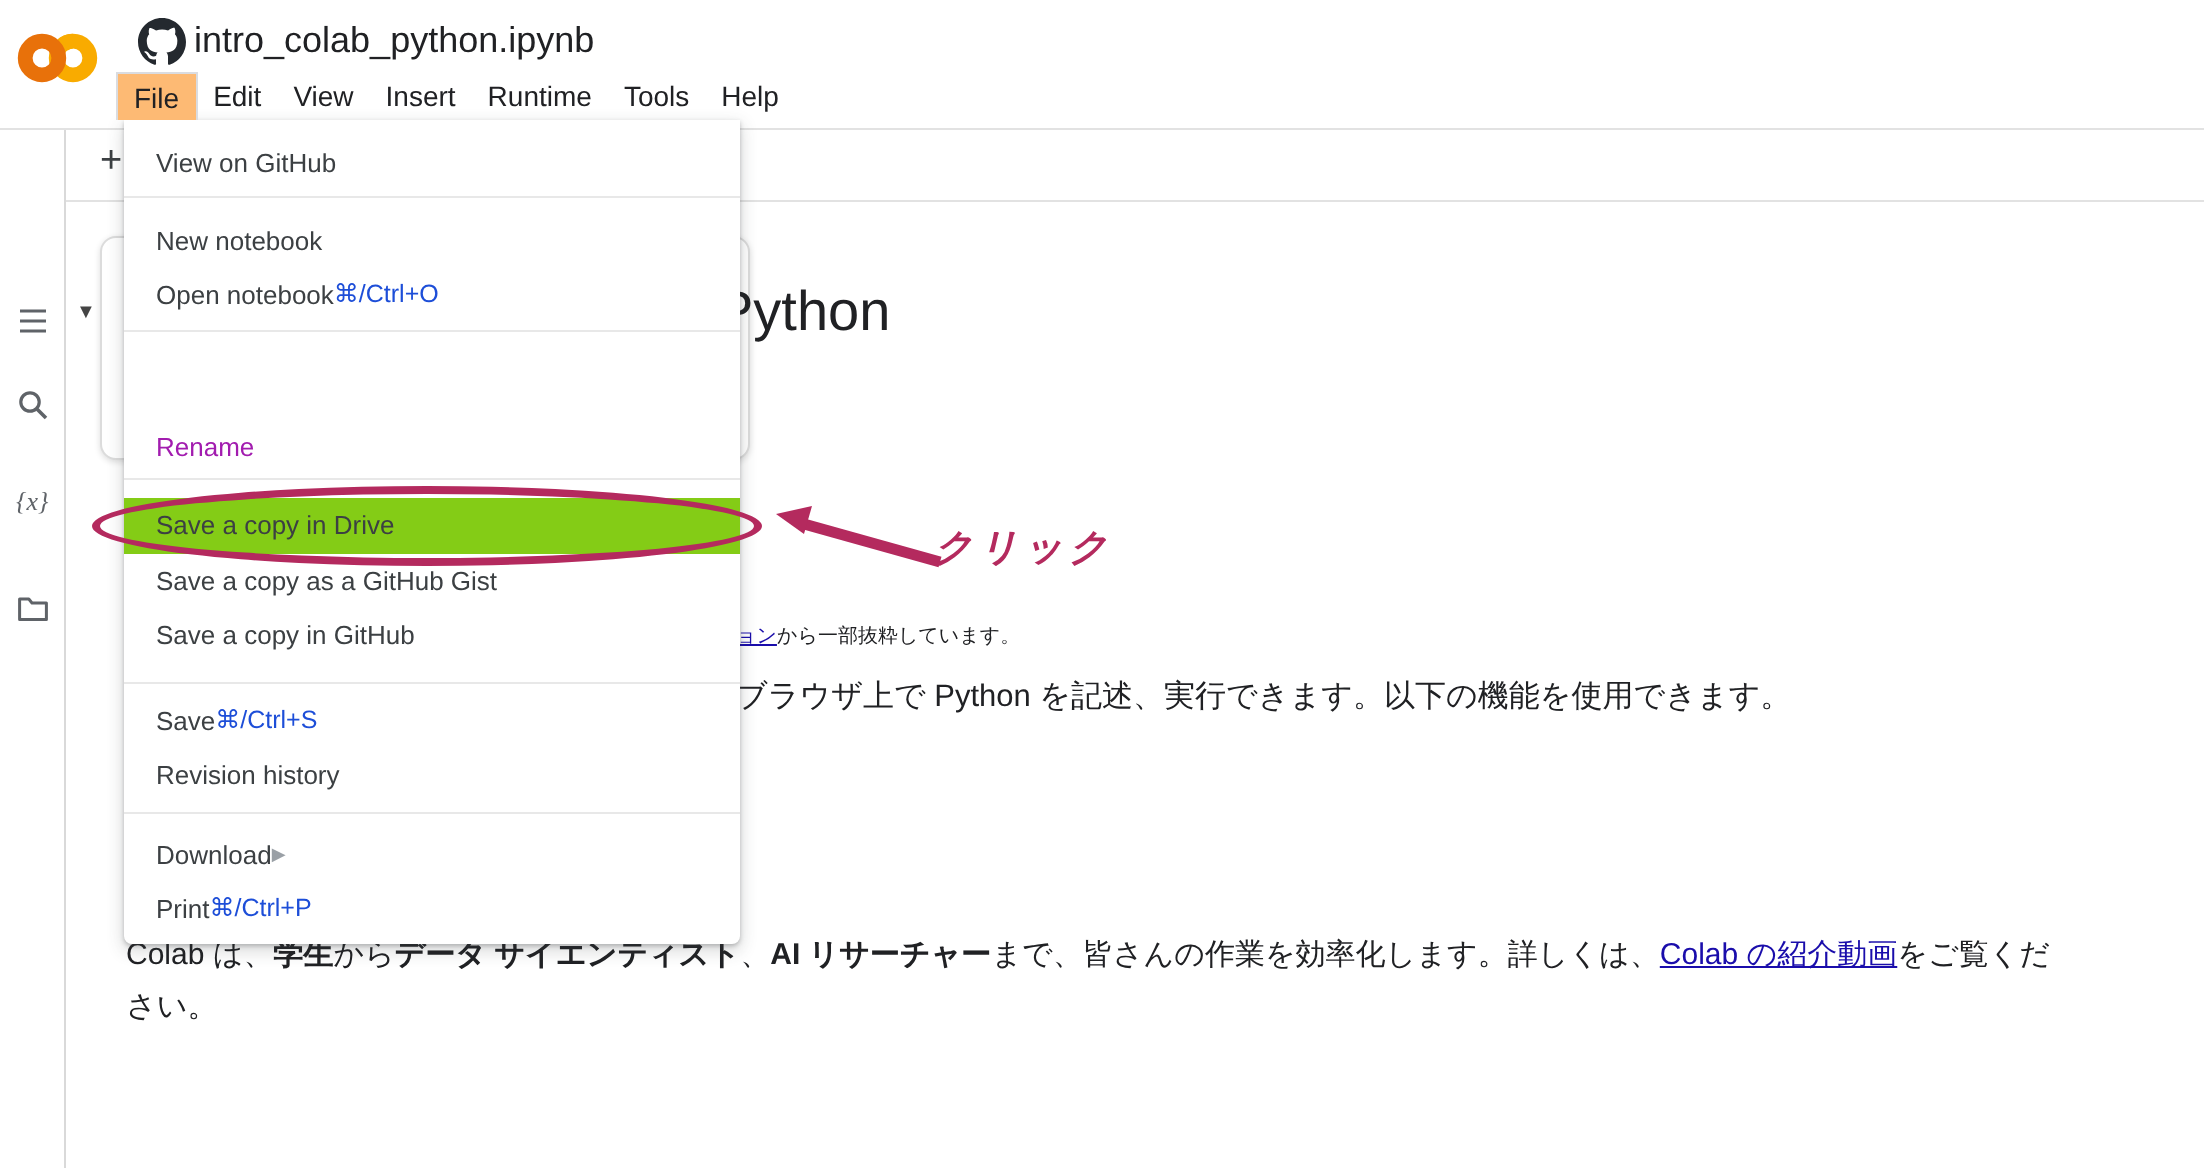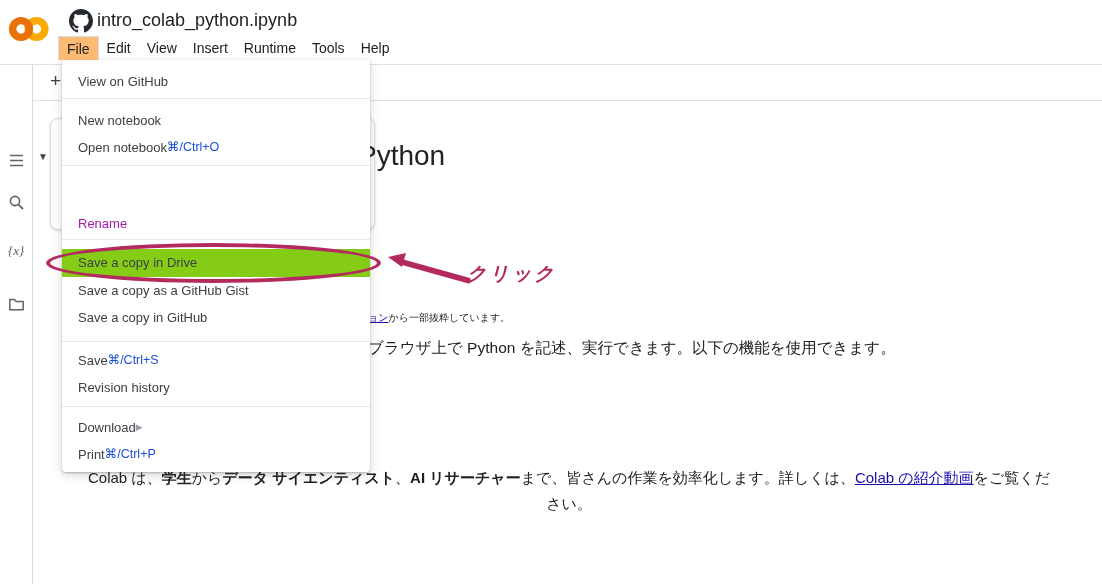--- a/index.html
+++ b/index.html
@@ -28,21 +28,21 @@
   .sb-files  { top:231px; }
 
   
   .cell-card { position:absolute; left:50px; top:118px; width:325px; height:112px; background:#fff;
     border:1px solid #dcdcdc; border-radius:8px; box-shadow:0 1px 3px rgba(0,0,0,.14); z-index:2; }
   .collapse-h1 { position:absolute; left:38px; top:151px; font-size:10px; color:#444; z-index:3; }
   .h1-python { position:absolute; left:358px; top:140px; font-size:28px; font-weight:400; color:#202124; z-index:3; }
   .line1 { position:absolute; left:368px; top:311px; font-size:10px; z-index:3; white-space:nowrap; }
   .line2 { position:absolute; left:368px; top:338px; font-size:15.5px; z-index:3; white-space:nowrap; }
   .para  { position:absolute; left:63px; top:465px; width:1012px; font-size:15px; z-index:3; }
-  .para .pline { height:26px; line-height:26px; white-space:nowrap;text-align:center; }
+  .para .pline { height:26px; line-height:26px; white-space:nowrap; }
   .seg-b { font-weight:bold; }
   a.lnk, .seg-lnk { color:#1a0dab; text-decoration:underline; cursor:pointer; }
   .section-row { position:absolute; left:0; top:548px; z-index:3; }
 
   
   .menu { position:absolute; left:62px; top:60px; width:308px; background:#fff; z-index:10;
     box-shadow:0 1px 2px rgba(60,64,67,.3), 0 3px 8px 1px rgba(60,64,67,.18);
     border-radius:0 0 4px 4px; padding:8px 0 4px 0; }
   .menu .row { position:relative; height:27px; line-height:27px; padding:0 25px 0 16px;
     display:flex; justify-content:flex-start; align-items:center; font-size:13px; color:#3c4043; cursor:default; }

